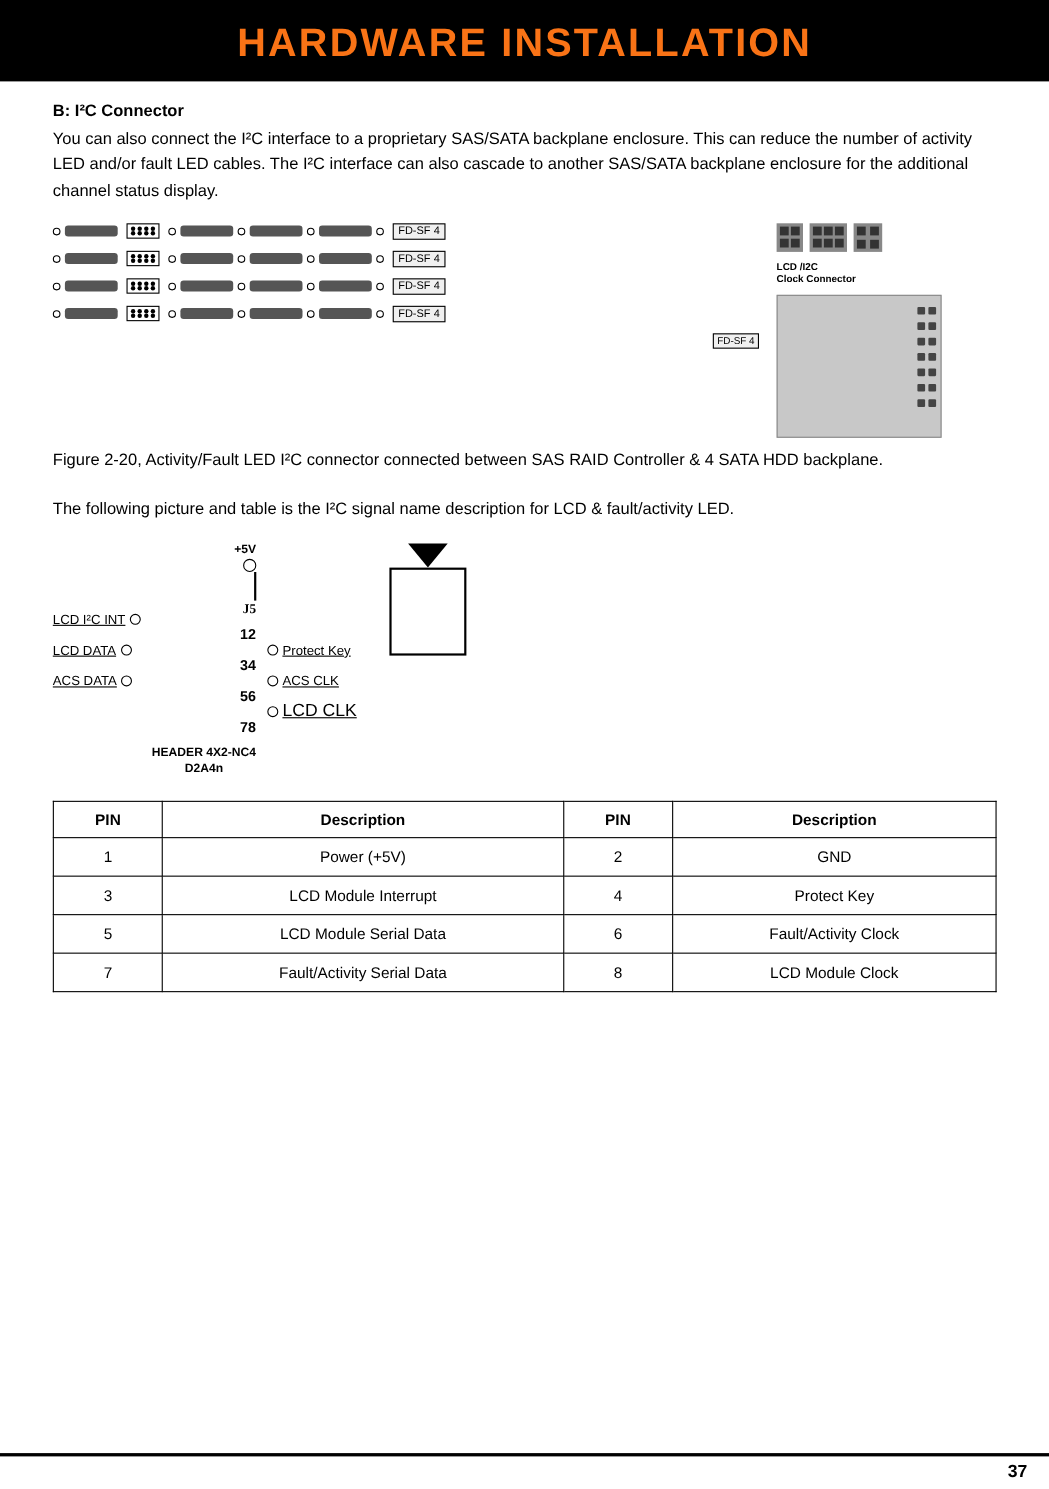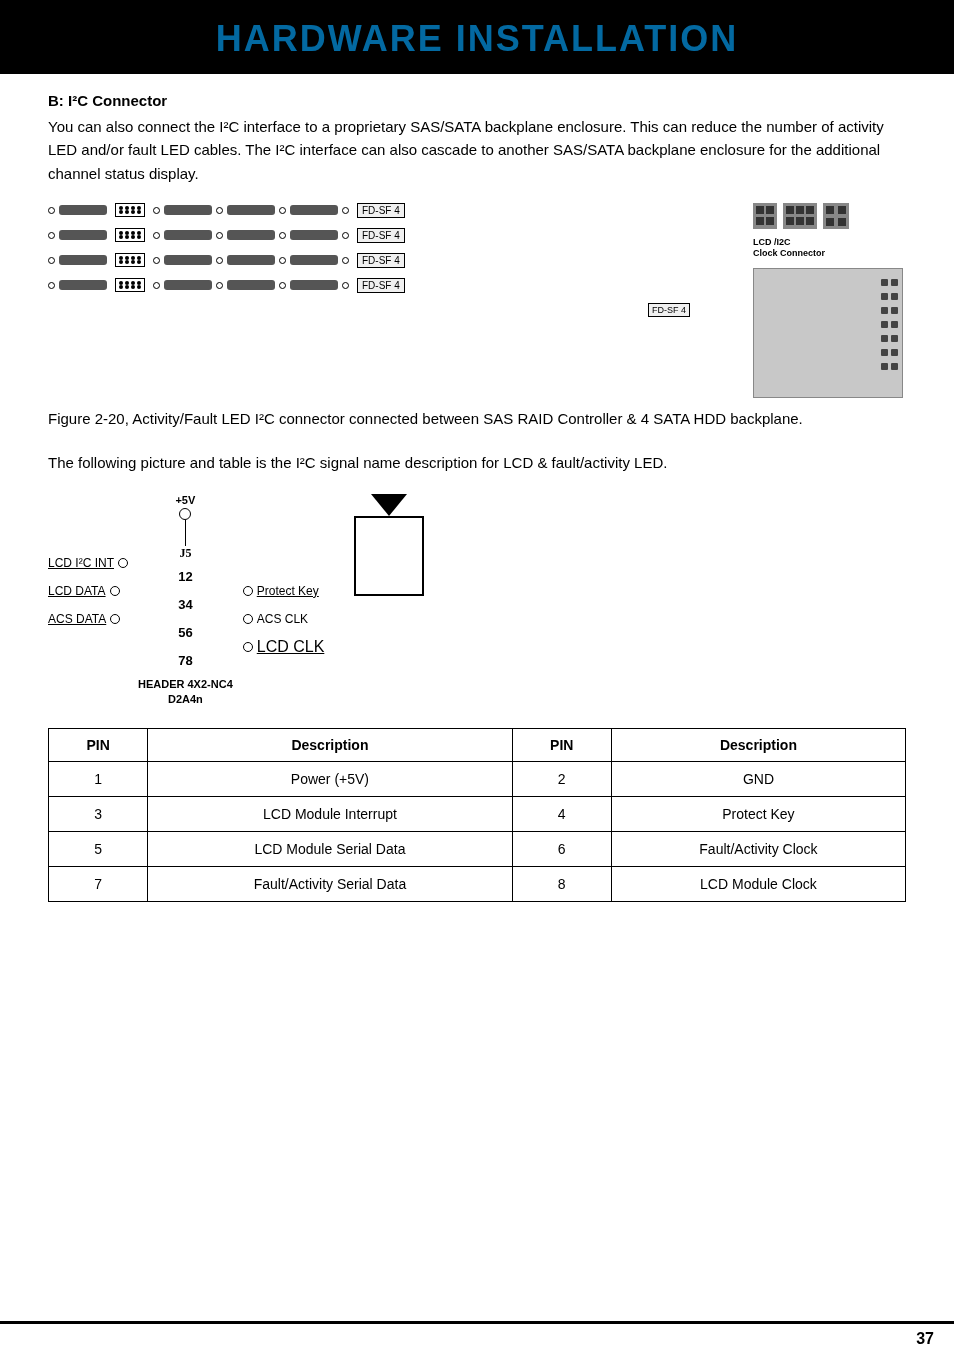--- a/index.html
+++ b/index.html
@@ -16,21 +16,21 @@
     .page-wrapper {
       width: 954px;
       min-height: 1354px;
       padding: 0;
       position: relative;
     }
 
     
     .page-header {
       background: #000;
-      color: #0369a1;
+      color: #f97316;
       text-align: center;
       padding: 18px 0 14px;
       font-size: 36px;
       font-weight: 900;
       letter-spacing: 2px;
     }
 
     .content-area {
       padding: 18px 48px 40px 48px;
     }
@@ -299,21 +299,21 @@
         </div>
 
         <div style="display:flex; justify-content:flex-end; margin-bottom:2px;">
           <span style="font-size:9px; border:1px solid #000; padding:1px 3px; background:#f0f0f0;">FD-SF 4</span>
         </div>
       </div>
 
       <div class="right-diagram">
         <div style="display:flex; flex-direction:row; align-items:flex-start; gap:4px;">
 
-          <div style="display:flex; flex-direction:column; align-items:flex-start; gap:4px;margin-left:47px;">
+          <div style="display:flex; flex-direction:column; align-items:flex-start; gap:4px;">
             <div style="display:flex; flex-direction:row; gap:6px; margin-bottom:4px;">
 
               <div style="display:grid; grid-template-columns:repeat(2,8px); gap:2px; background:#888; padding:3px;">
                 <div style="width:8px;height:8px;background:#333;"></div>
                 <div style="width:8px;height:8px;background:#333;"></div>
                 <div style="width:8px;height:8px;background:#333;"></div>
                 <div style="width:8px;height:8px;background:#333;"></div>
               </div>
 
               <div style="display:grid; grid-template-columns:repeat(3,8px); gap:2px; background:#888; padding:3px;">
@@ -394,21 +394,21 @@
         <div style="display:flex; align-items:center; height:28px; gap:4px;">
           <span style="font-size:12px; text-decoration:underline; white-space:nowrap;">ACS DATA</span>
           <div style="width:10px; height:10px; border:1.5px solid #000; border-radius:50%; background:#fff;"></div>
         </div>
         <div style="display:flex; align-items:center; height:28px; gap:4px;">
           <span style="font-size:12px; white-space:nowrap; visibility:hidden;">—</span>
           <div style="width:10px; height:10px; border:1.5px solid #000; border-radius:50%; background:#fff; visibility:hidden;"></div>
         </div>
       </div>
 
-      <div style="display:flex; flex-direction:column; align-items:center;">
+      <div style="display:flex; flex-direction:column; align-items:flex-end;">
         <div style="font-size:11px; font-weight:bold; margin-bottom:2px;">+5V</div>
         <div style="width:12px; height:12px; border:1.5px solid #000; border-radius:50%; background:#fff; margin-bottom:0;"></div>
         <div style="width:1.5px; height:26px; background:#000;"></div>
         <div style="font-size:12px; font-weight:bold; margin-bottom:2px;font-family:Liberation Serif, serif;">J5</div>
 
         <div style="display:flex; flex-direction:row;">
 
           <div style="display:flex; flex-direction:column;">
             <div style="display:flex; align-items:center; height:28px; justify-content:flex-end; gap:2px;">
               <span style="font-size:13px; font-weight:bold;">1</span>
@@ -446,21 +446,21 @@
         </div>
       </div>
 
       <div style="display:flex; flex-direction:column; margin-top:83px;">
         <div style="display:flex; align-items:center; height:28px; gap:4px;">
           <div style="width:10px; height:10px; border:1.5px solid #000; border-radius:50%; background:#fff;"></div>
           <span style="font-size:12px; text-decoration:underline; white-space:nowrap;">Protect Key</span>
         </div>
         <div style="display:flex; align-items:center; height:28px; gap:4px;">
           <div style="width:10px; height:10px; border:1.5px solid #000; border-radius:50%; background:#fff;"></div>
-          <span style="font-size:12px; white-space:nowrap;">ACS CLK</span>
+          <span style="font-size:12px; text-decoration:underline; white-space:nowrap;">ACS CLK</span>
         </div>
         <div style="display:flex; align-items:center; height:28px; gap:4px;">
           <div style="width:10px; height:10px; border:1.5px solid #000; border-radius:50%; background:#fff;"></div>
           <span style="font-size:16px; text-decoration:underline; white-space:nowrap;">LCD CLK</span>
         </div>
         <div style="display:flex; align-items:center; height:28px; gap:4px;">
           <div style="width:10px; height:10px; border:1.5px solid #000; border-radius:50%; background:#fff; visibility:hidden;"></div>
         </div>
       </div>
 

